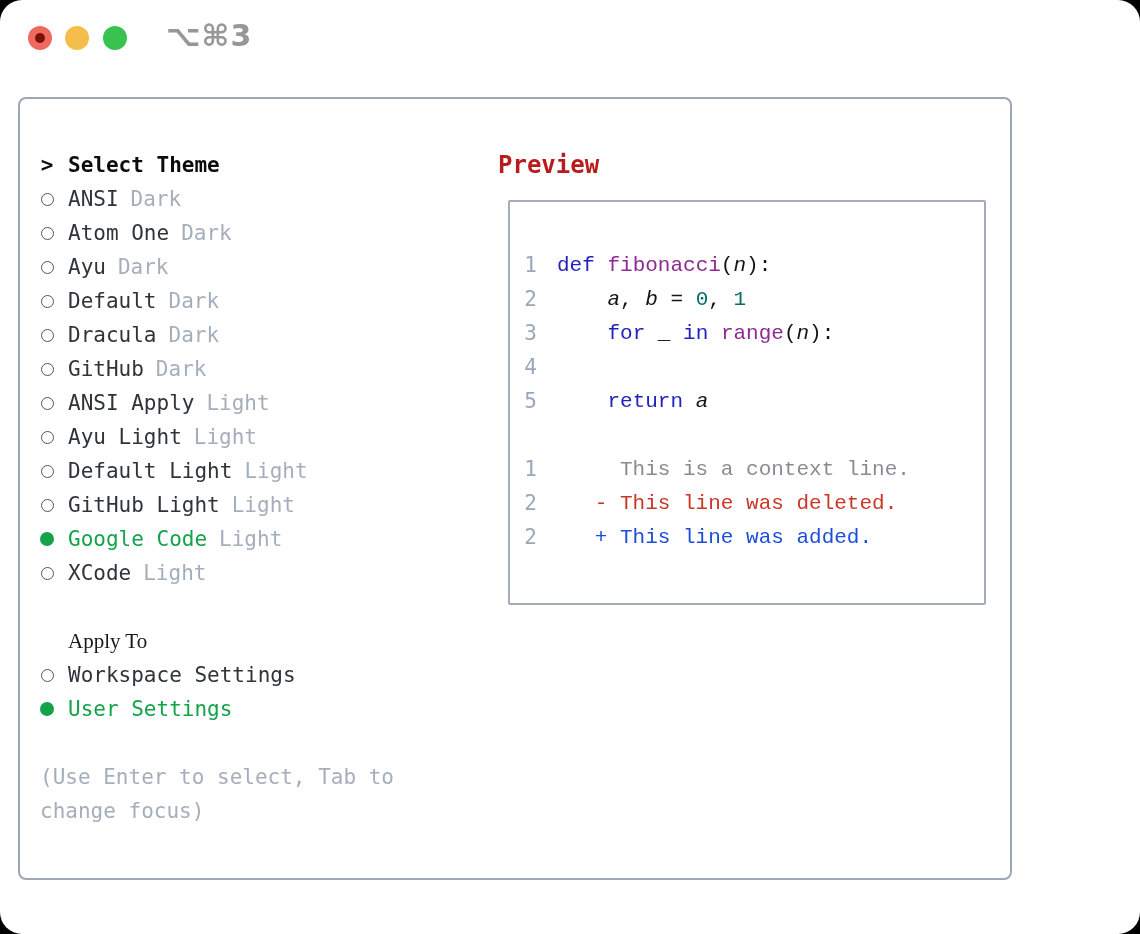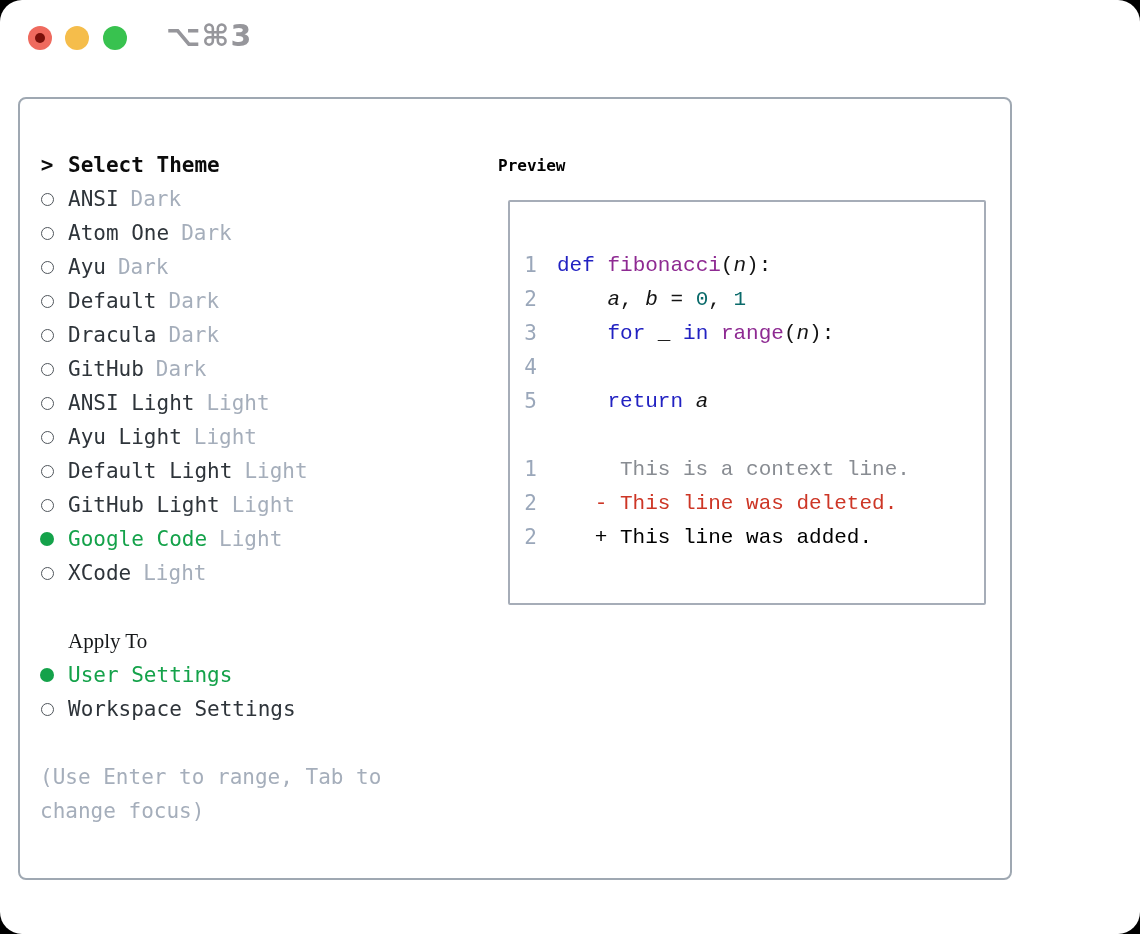--- a/index.html
+++ b/index.html
@@ -47,38 +47,38 @@
   .prompt{font-weight:700;color:#0c0c0c;font-size:21px;}
   .row-header .label{font-weight:700;color:#0c0c0c;text-align:right;}
   .row-sub .label{color:#16181a;font-family:Liberation Serif, serif;}
   .row-selected .label{color:#14a24a;}
   .suffix{color:#a5aebb;margin-left:12px;}
   .row-help{color:#a5aebb;}
   
   .preview-title{
     position:absolute;left:478px;top:49px;height:34px;
     display:flex;align-items:center;
-    font-size:16px;font-weight:700;color:#000000;
+    font-size:24px;font-weight:700;color:#b91c1c;
   }
   .preview-box{
     position:absolute;left:488px;top:101px;width:478px;height:405px;
     border:2px solid #a6adb8;border-radius:2px;box-sizing:border-box;
     padding:46px 0 0 13px;background:#fff;
   }
   .codeline{height:34px;display:flex;align-items:center;font-size:21px;}
   .lnum{width:14px;text-align:right;color:#9aa7ba;flex:none;}
   .ltext{margin-left:20px;white-space:pre;color:#141414;font-family:Liberation Mono, monospace;}
   .tk-kw{color:#2222c2;}
   .tk-fn{color:#8e2a92;}
   .tk-lit{color:#0a6a6a;}
   .tk-var{font-style:italic;color:#141414;}
   .tk-pl{color:#141414;}
   .tk-ctx{color:#888c92;}
   .tk-del{color:#cd3626;}
-  .tk-add{color:#000000;}
+  .tk-add{color:#1d4ed8;}
 </style>
 </head>
 <body>
 
 <div class="window">
 
   <div class="light light-red">
       <span class="dot"></span>
     </div>
   <div class="light light-yellow"></div>
@@ -87,32 +87,32 @@
 
   <div class="main-box">
     <div class="list">
         <div class="row row-header"><span class="marker"><span class="prompt">&gt;</span></span><span class="label">Select Theme</span></div>
         <div class="row "><span class="marker"><span class="radio"></span></span><span class="label">ANSI</span><span class="suffix">Dark</span></div>
         <div class="row "><span class="marker"><span class="radio"></span></span><span class="label">Atom One</span><span class="suffix">Dark</span></div>
         <div class="row "><span class="marker"><span class="radio"></span></span><span class="label">Ayu</span><span class="suffix">Dark</span></div>
         <div class="row "><span class="marker"><span class="radio"></span></span><span class="label">Default</span><span class="suffix">Dark</span></div>
         <div class="row "><span class="marker"><span class="radio"></span></span><span class="label">Dracula</span><span class="suffix">Dark</span></div>
         <div class="row "><span class="marker"><span class="radio"></span></span><span class="label">GitHub</span><span class="suffix">Dark</span></div>
-        <div class="row "><span class="marker"><span class="radio"></span></span><span class="label">ANSI Light</span><span class="suffix">Light</span></div>
+        <div class="row "><span class="marker"><span class="radio"></span></span><span class="label">ANSI Apply</span><span class="suffix">Light</span></div>
         <div class="row "><span class="marker"><span class="radio"></span></span><span class="label">Ayu Light</span><span class="suffix">Light</span></div>
         <div class="row "><span class="marker"><span class="radio"></span></span><span class="label">Default Light</span><span class="suffix">Light</span></div>
         <div class="row "><span class="marker"><span class="radio"></span></span><span class="label">GitHub Light</span><span class="suffix">Light</span></div>
         <div class="row row-selected"><span class="marker"><span class="radio-on"></span></span><span class="label">Google Code</span><span class="suffix">Light</span></div>
         <div class="row "><span class="marker"><span class="radio"></span></span><span class="label">XCode</span><span class="suffix">Light</span></div>
         <div class="row "></div>
         <div class="row row-sub"><span class="marker"></span><span class="label">Apply To</span></div>
+        <div class="row "><span class="marker"><span class="radio"></span></span><span class="label">Workspace Settings</span></div>
         <div class="row row-selected"><span class="marker"><span class="radio-on"></span></span><span class="label">User Settings</span></div>
-        <div class="row "><span class="marker"><span class="radio"></span></span><span class="label">Workspace Settings</span></div>
         <div class="row "></div>
-        <div class="row row-help"><span class="help-label">(Use Enter to range, Tab to</span></div>
+        <div class="row row-help"><span class="help-label">(Use Enter to select, Tab to</span></div>
         <div class="row row-help"><span class="help-label">change focus)</span></div>
       </div>
     <div class="preview-title">Preview</div>
     <div class="preview-box">
         <div class="codeline">
           <span class="lnum">1</span>
           <span class="ltext"><span class="tk-kw">def</span><span class="tk-pl"> </span><span class="tk-fn">fibonacci</span><span class="tk-pl">(</span><span class="tk-var">n</span><span class="tk-pl">):</span></span>
         </div>
         <div class="codeline">
           <span class="lnum">2</span>

